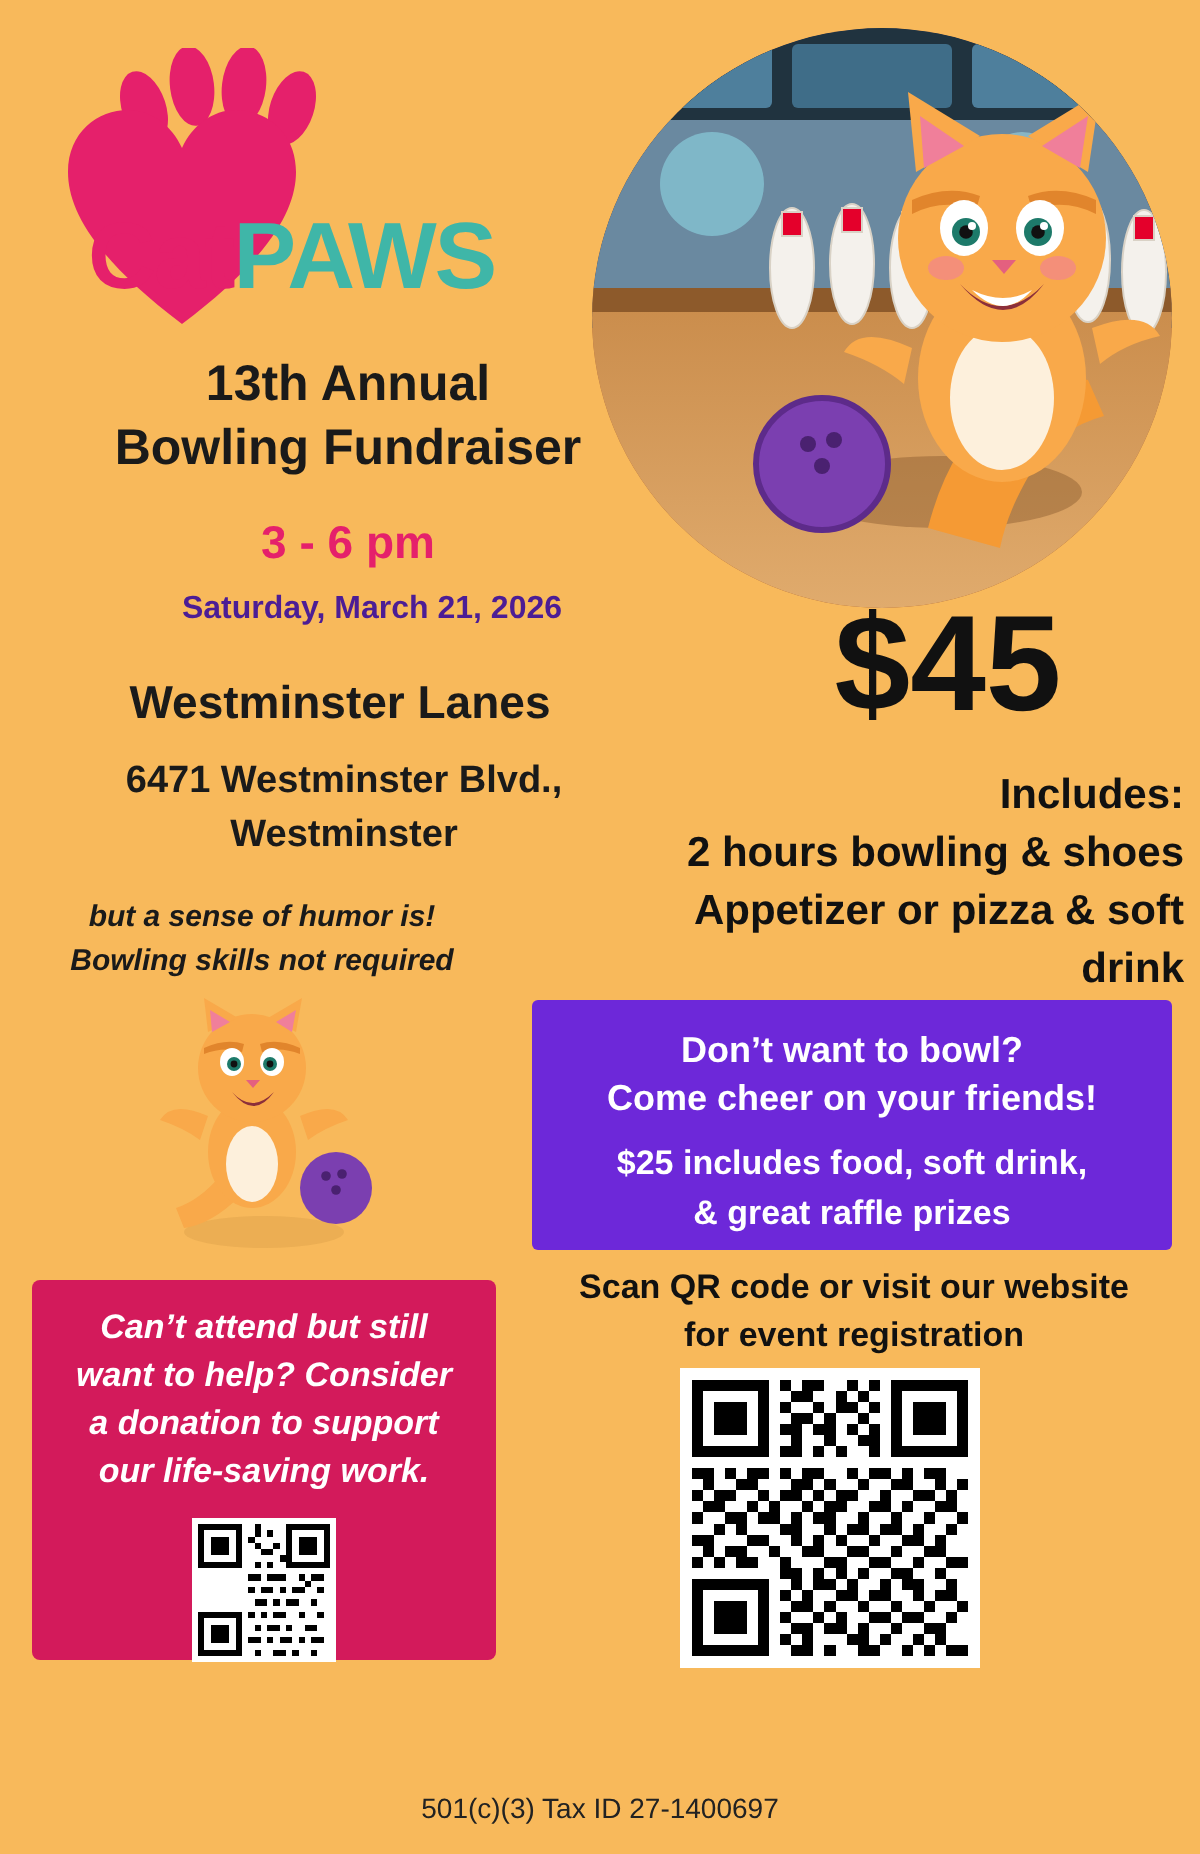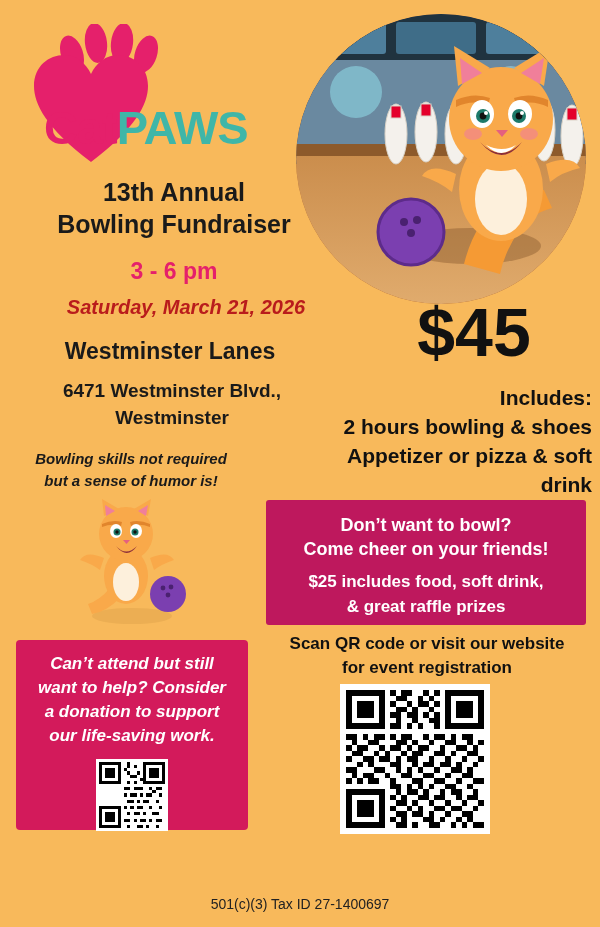--- a/index.html
+++ b/index.html
@@ -54,21 +54,21 @@
     text-align: center;
   }
   .time {
     position: absolute; left: 24px; top: 258px;
     width: 300px; text-align: center;
     color: #E5206B; font-size: 23px; font-weight: bold;
   }
   .date {
     position: absolute; left: 12px; top: 296px;
     width: 348px; text-align: center;
-    color: #b91c1c; font-size: 20px; font-weight: bold; font-style: italic;
+    color: #4c1d95; font-size: 16px; font-weight: bold;
   }
   .venue {
     position: absolute; left: 20px; top: 338px;
     width: 300px; text-align: center;
     color: #1a1a1a; font-size: 23px; font-weight: bold;
   }
   .addr {
     position: absolute; left: 12px; top: 378px;
     width: 320px; text-align: center;
     color: #1a1a1a; font-size: 19px; font-weight: bold; line-height: 1.4;
@@ -89,21 +89,21 @@
   .includes {
     position: absolute; right: 8px; top: 384px;
     width: 300px; text-align: right;
     color: #111; font-size: 21px; font-weight: bold; line-height: 1.38;
   }
 
   
   .blackbox {
     position: absolute; left: 266px; top: 500px;
     width: 320px; height: 125px;
-    background: #be185d; color: #fff;
+    background: #6d28d9; color: #fff;
     border-radius: 3px;
     padding: 13px 10px 10px;
     text-align: center;
   }
   .blackbox .l1 { font-size: 18px; font-weight: bold; line-height: 1.35; }
   .blackbox .l2 { font-size: 17px; font-weight: bold; line-height: 1.35; margin-top: 9px; }
 
   
   .pinkbox {
     position: absolute; left: 16px; top: 640px;
@@ -254,22 +254,22 @@
   </div>
 
   <div class="time">3 - 6 pm</div>
   <div class="date">Saturday, March 21, 2026</div>
   <div class="venue">Westminster Lanes</div>
   <div class="addr">
     <div>6471 Westminster Blvd.,</div>
     <div>Westminster</div>
   </div>
   <div class="skills">
+    <div>but a sense of humor is!</div>
     <div>Bowling skills not required</div>
-    <div>but a sense of humor is!</div>
   </div>
 
   <div class="price">$45</div>
   <div class="includes">
     <div>Includes:</div>
     <div>2 hours bowling &amp; shoes</div>
     <div>Appetizer or pizza &amp; soft drink</div>
   </div>
 
   <svg class="mascot" viewBox="0 0 140 135">

